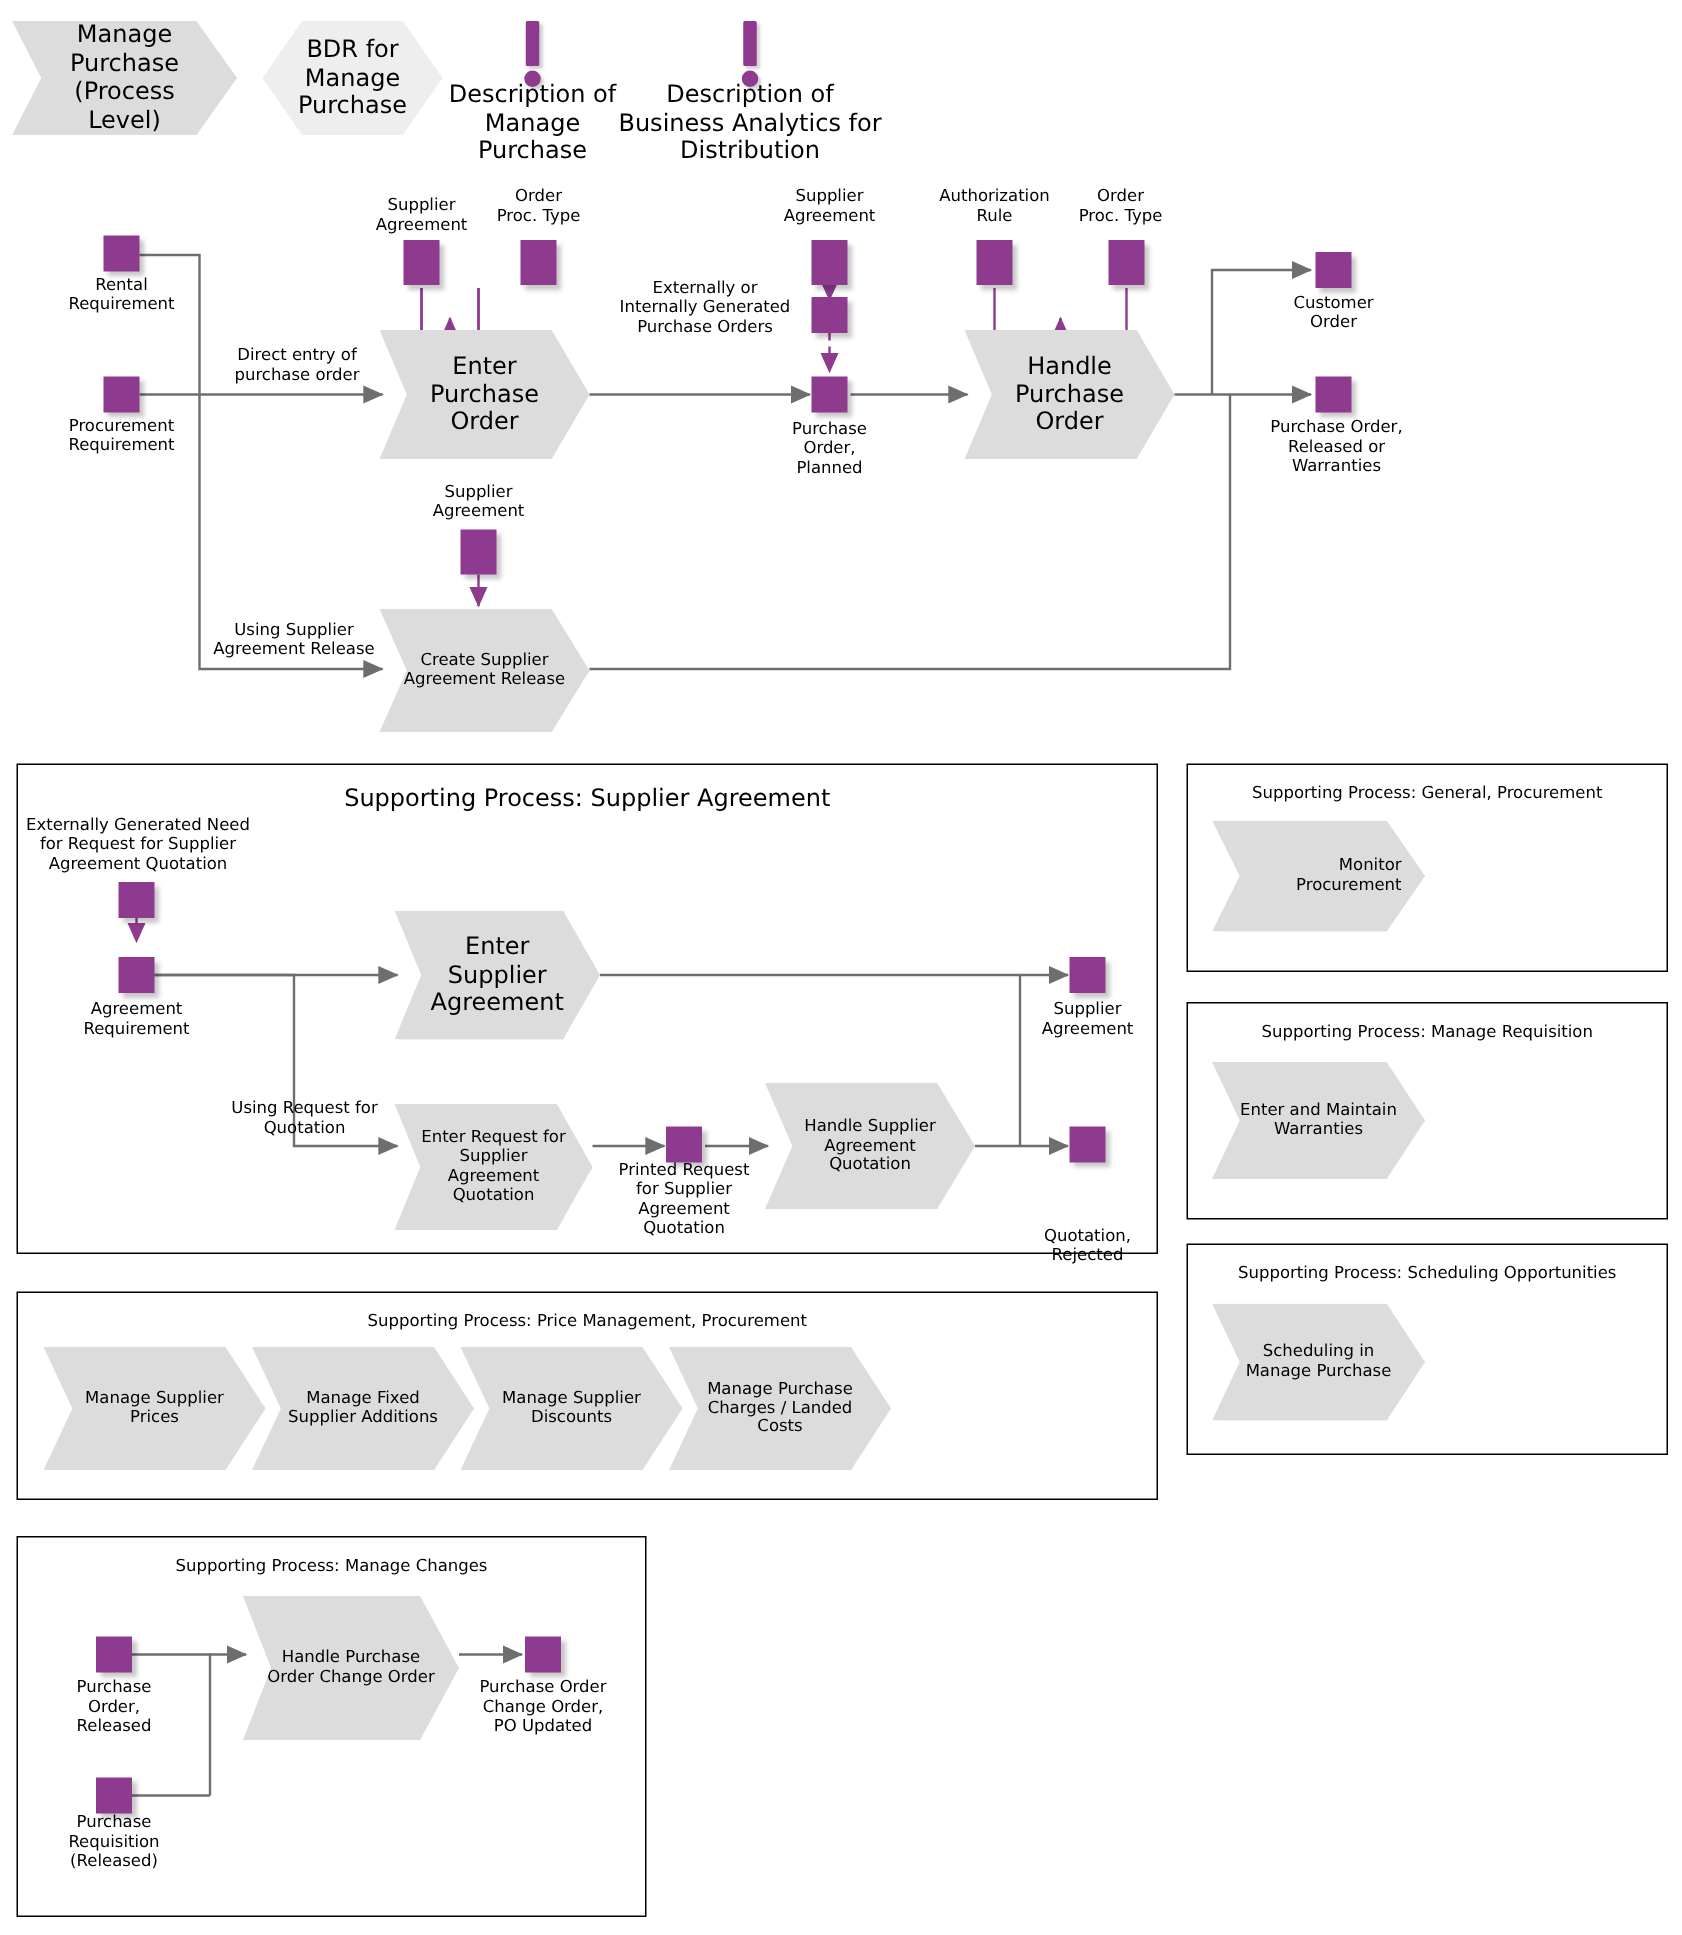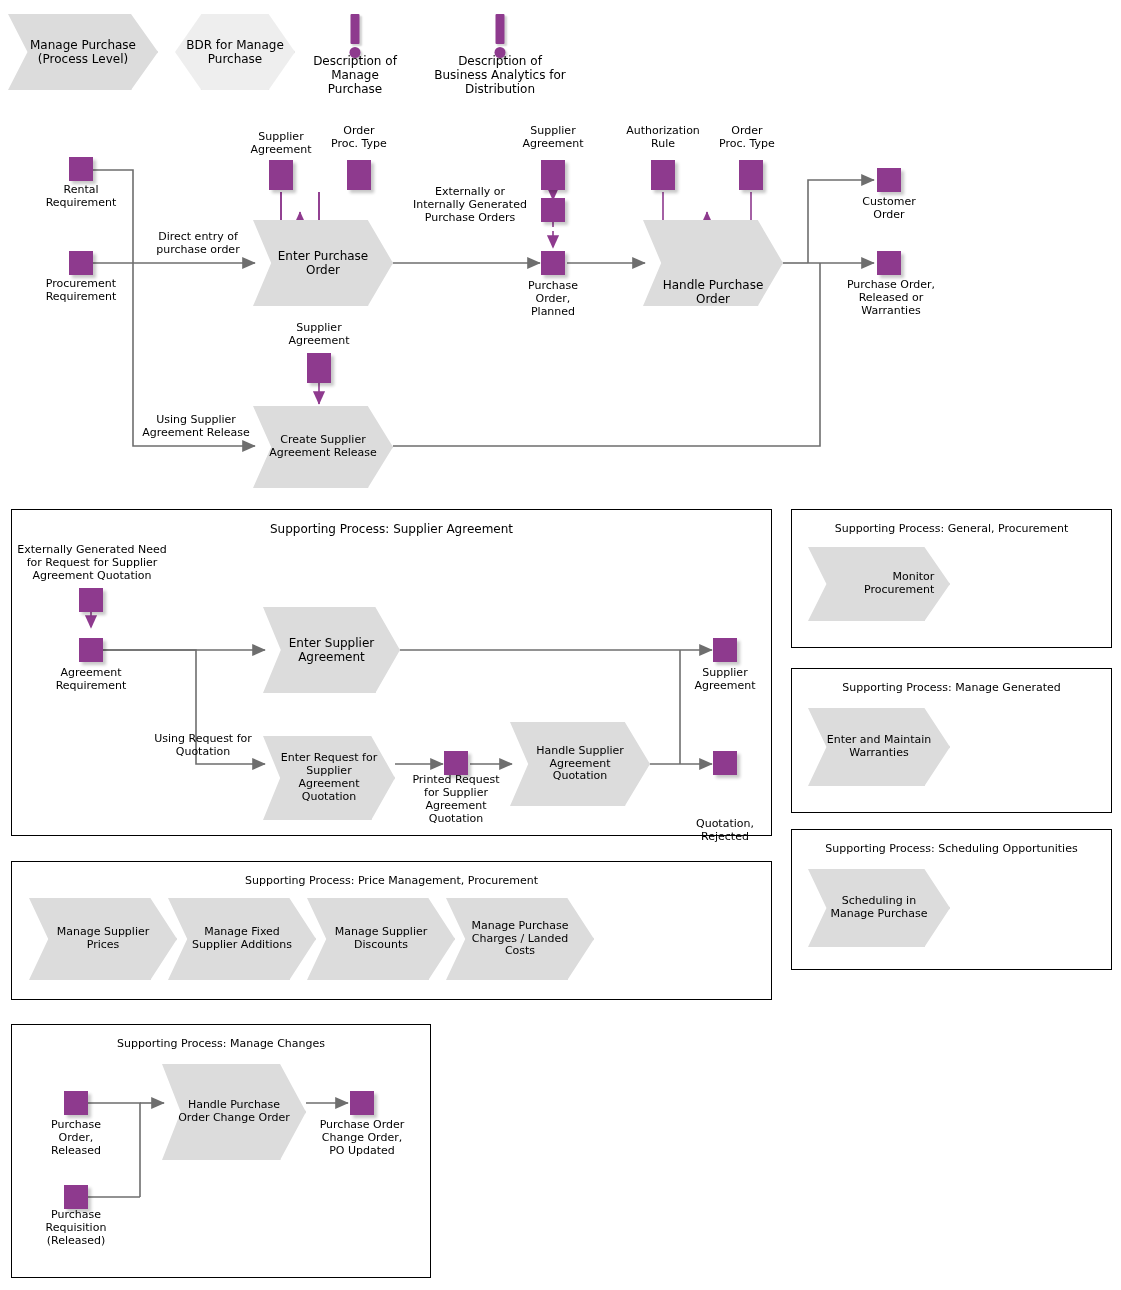--- a/index.html
+++ b/index.html
@@ -69,21 +69,21 @@
   .grouptitle{
     position:absolute;
     width:100%;
     text-align:center;
     top:12px;left:0;
   }
 
   svg.wires{position:absolute;left:0;top:0;width:1121px;height:1290px;overflow:visible;}
 
   .t11{font-size:11px;}
-  .t12{font-size:12px;}
+  .t12{font-size:16px;}
 </style>
 </head>
 <body>
 
 <div id="stage">
 
   <svg class="wires" viewBox="0 0 1121 1290">
     <defs>
       <marker id="ag" markerWidth="9" markerHeight="9" refX="8" refY="4.5" orient="auto">
         <path d="M0,0.7 L8.5,4.5 L0,8.3 z" fill="#6e6e6e"></path>
@@ -228,21 +228,21 @@
 Planned</div>
 
   <div class="lbl t11" style="left:608px;top:125px;width:110px;">Authorization
 Rule</div>
   <div class="sq" style="left:651px;top:160px;width:24px;height:30px;"></div>
 
   <div class="lbl t11" style="left:699px;top:125px;width:96px;">Order
 Proc. Type</div>
   <div class="sq" style="left:739px;top:160px;width:24px;height:30px;"></div>
 
-  <div class="chevron t12" style="left:643px;top:220px;width:140px;height:86px;align-items:flex-end;">
+  <div class="chevron t12" style="left:643px;top:220px;width:140px;height:86px;">
     <span>Handle
 Purchase Order</span>
   </div>
 
   <div class="sq" style="left:877px;top:168px;width:24px;height:24px;"></div>
   <div class="lbl t11" style="left:839px;top:196px;width:100px;">Customer
 Order</div>
 
   <div class="sq" style="left:877px;top:251px;width:24px;height:24px;"></div>
   <div class="lbl t11" style="left:822px;top:279px;width:138px;">Purchase Order,
@@ -311,21 +311,21 @@
 
   <div class="groupbox" style="left:791px;top:509px;width:321px;height:139px;">
     <div class="grouptitle t11">Supporting Process: General, Procurement</div>
   </div>
   <div class="chevron t11" style="left:808px;top:547px;width:142px;height:74px;text-align:right;">
     <span>Monitor
 Procurement</span>
   </div>
 
   <div class="groupbox" style="left:791px;top:668px;width:321px;height:145px;">
-    <div class="grouptitle t11">Supporting Process: Manage Generated</div>
+    <div class="grouptitle t11">Supporting Process: Manage Requisition</div>
   </div>
   <div class="chevron t11" style="left:808px;top:708px;width:142px;height:78px;">
     <span>Enter and
 Maintain
 Warranties</span>
   </div>
 
   <div class="groupbox" style="left:791px;top:829px;width:321px;height:141px;">
     <div class="grouptitle t11">Supporting Process: Scheduling Opportunities</div>
   </div>

